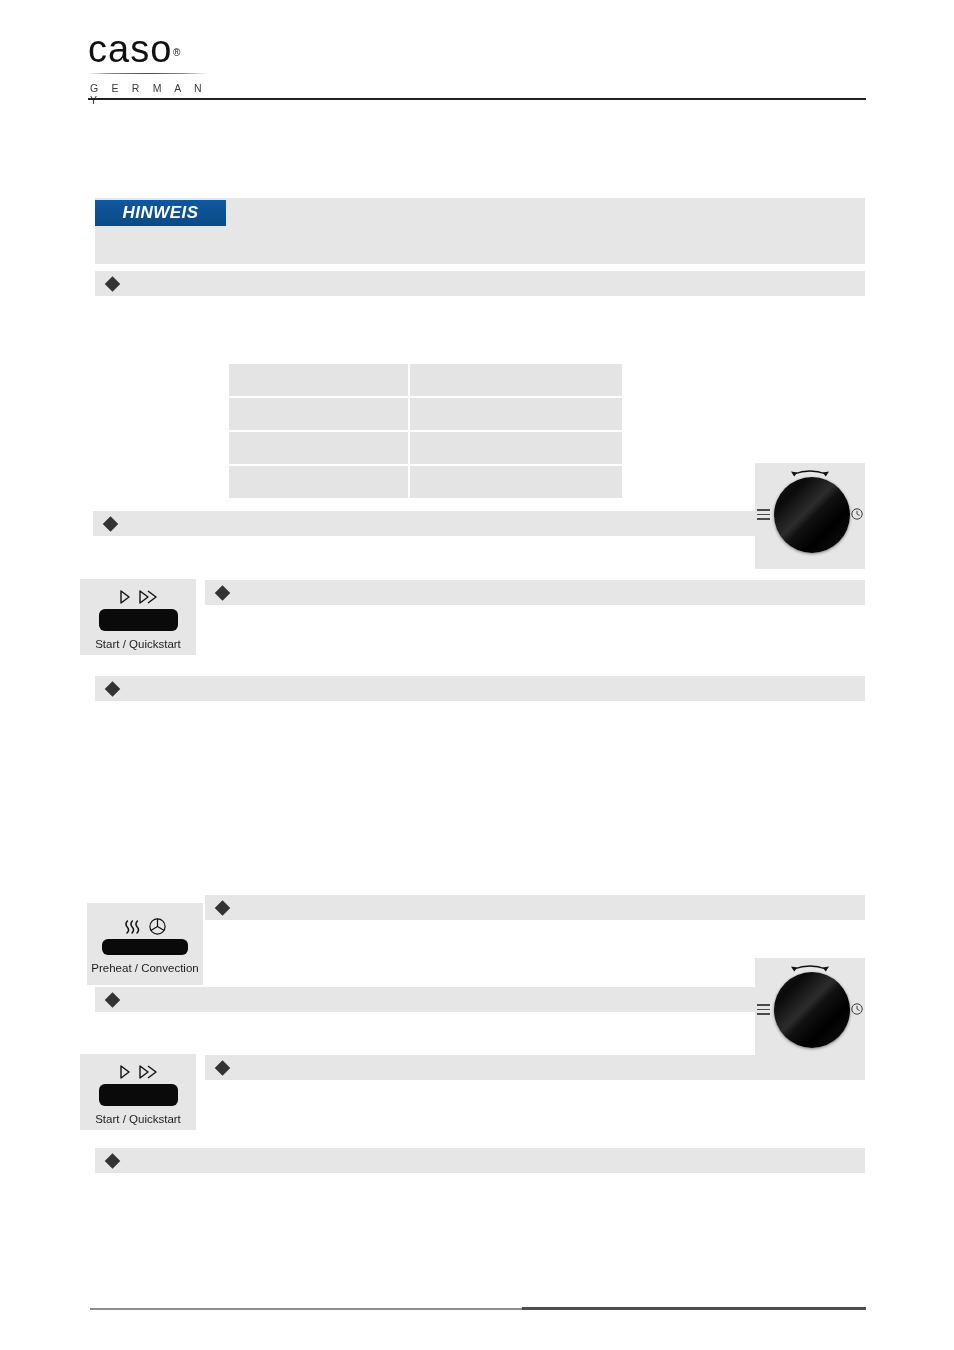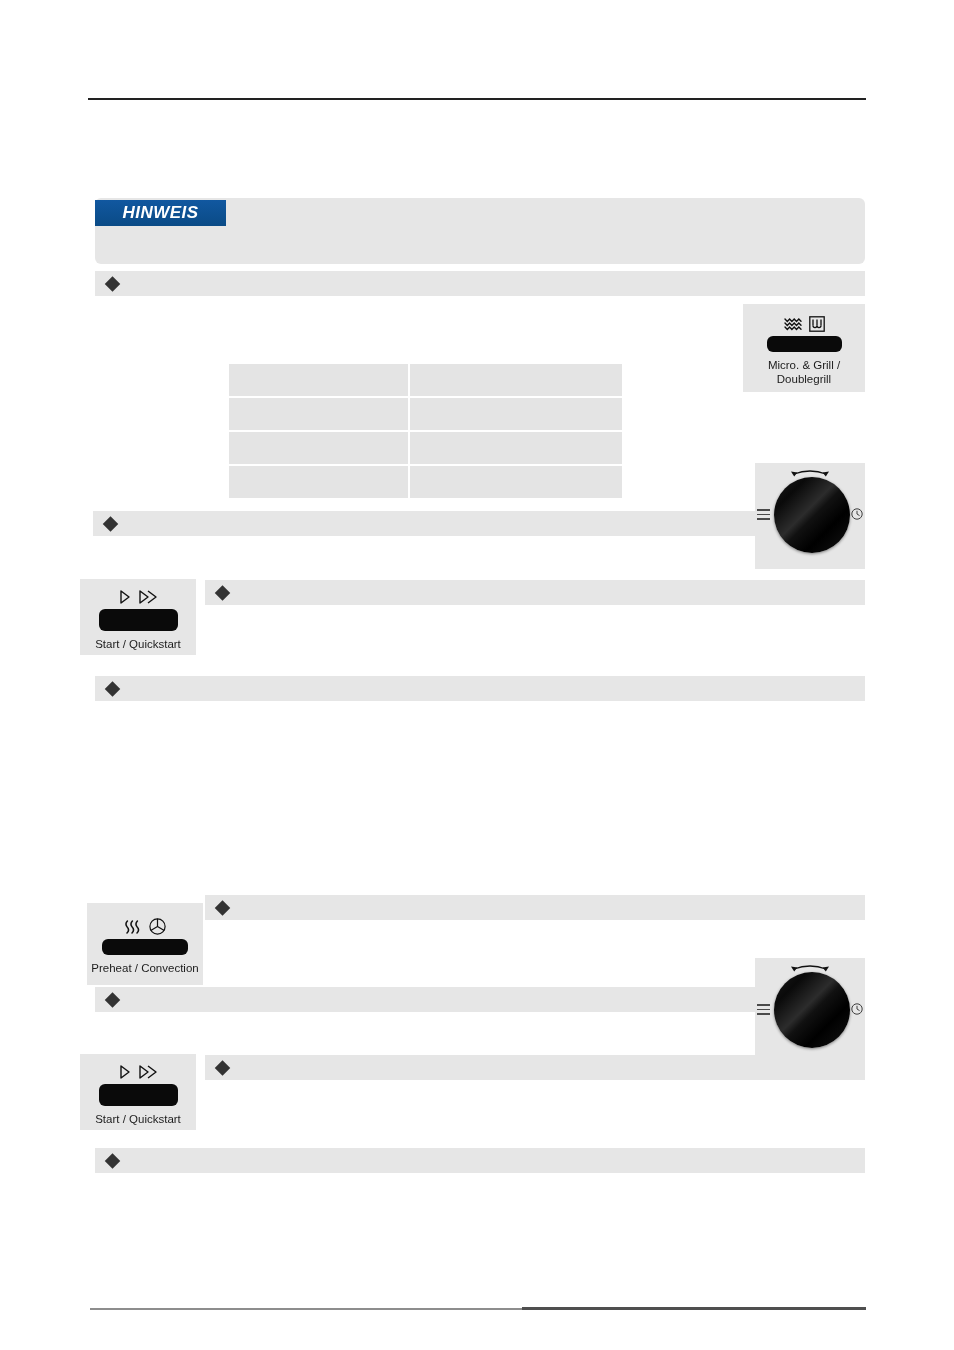--- a/index.html
+++ b/index.html
@@ -66,21 +66,20 @@
   }
 
   
   .notice-box {
     position: absolute;
     left: 95px;
     top: 198px;
     width: 770px;
     height: 66px;
     background: #e6e6e6;
-    border-radius: 6px;
   }
   .notice-tag {
     position: absolute;
     left: 0px;
     top: 2px;
     width: 131px;
     height: 26px;
     background: #0d4f8b;
     background: linear-gradient(to bottom,#1158a0 0%,#0a4b86 100%);
     color: #ffffff;
@@ -207,20 +206,25 @@
     width: 344px;
     height: 3px;
     background: #4f4f4f;
   }
 </style>
 </head>
 <body>
 
 <div class="page">
 
+  <div class="logo-block">
+    <div class="logo-word"><span>caso</span><span class="logo-reg">®</span></div>
+    <div class="logo-rule"></div>
+    <div class="logo-sub">G E R M A N Y</div>
+  </div>
   <div class="header-rule"></div>
 
   <div class="notice-box">
     <div class="notice-tag">HINWEIS</div>
     <div style="position:absolute;left:140px;top:4px;right:8px;font-size:12px;color:#222;"></div>
   </div>
 
   <div class="bullet-bar" style="left:95px; top:271px; width:770px;">
     <span class="bullet-diamond"></span>
     <span style="position:absolute;left:36px;top:5px;font-size:12px;color:#222;"></span>
@@ -274,43 +278,20 @@
         <td class="col-a"></td>
         <td class="col-b"></td>
       </tr>
       <tr>
         <td class="col-a"></td>
         <td class="col-b"></td>
       </tr>
     </tbody>
   </table>
 
-  <div class="key-card" style="left:743px; top:304px; width:122px; height:88px;">
-    <div class="key-icons">
-
-      <svg width="18" height="16" viewBox="0 0 18 16">
-        <g stroke="#111" stroke-width="1.4" fill="none" stroke-linecap="round">
-          <path d="M1 3 L3.3 5.4 L5.6 3 L7.9 5.4 L10.2 3 L12.5 5.4 L14.8 3 L17 5.2"></path>
-          <path d="M1 7 L3.3 9.4 L5.6 7 L7.9 9.4 L10.2 7 L12.5 9.4 L14.8 7 L17 9.2"></path>
-          <path d="M1 11 L3.3 13.4 L5.6 11 L7.9 13.4 L10.2 11 L12.5 13.4 L14.8 11 L17 13.2"></path>
-        </g>
-      </svg>
-
-      <svg width="16" height="16" viewBox="0 0 16 16">
-        <rect x="0.8" y="0.8" width="14.4" height="14.4" fill="none" stroke="#111" stroke-width="1.3"></rect>
-        <path d="M4 3.4 L4 9.6 M8 3.4 L8 9.6 M12 3.4 L12 9.6" stroke="#111" stroke-width="1.3" fill="none"></path>
-        <path d="M4 9.6 Q4 11.6 6 11.6 Q8 11.6 8 9.6 Q8 11.6 10 11.6 Q12 11.6 12 9.6" stroke="#111" stroke-width="1.3" fill="none"></path>
-      </svg>
-    </div>
-    <div class="key-plate" style="width:75px; height:16px;"></div>
-    <div class="key-label">
-      <span>Micro. &amp; Grill /</span><br>
-      <span>Doublegrill</span>
-    </div>
-  </div>
 
   <div class="knob-card" style="left:755px; top:463px; width:110px; height:106px;">
     <svg class="knob-arrows" style="left:33px; top:4px;" viewBox="0 0 44 12">
       <path d="M6 7 Q22 1 38 7" stroke="#111" stroke-width="1.3" fill="none"></path>
       <path d="M3 4.6 L9.4 5.6 L6.2 9.6 Z" fill="#111"></path>
       <path d="M41 4.6 L34.6 5.6 L37.8 9.6 Z" fill="#111"></path>
     </svg>
     <div class="knob-circle" style="left:19px; top:14px; width:76px; height:76px;"></div>
     <div class="knob-side-icon hamburger" style="left:2px; top:46px;">
       <span></span>

